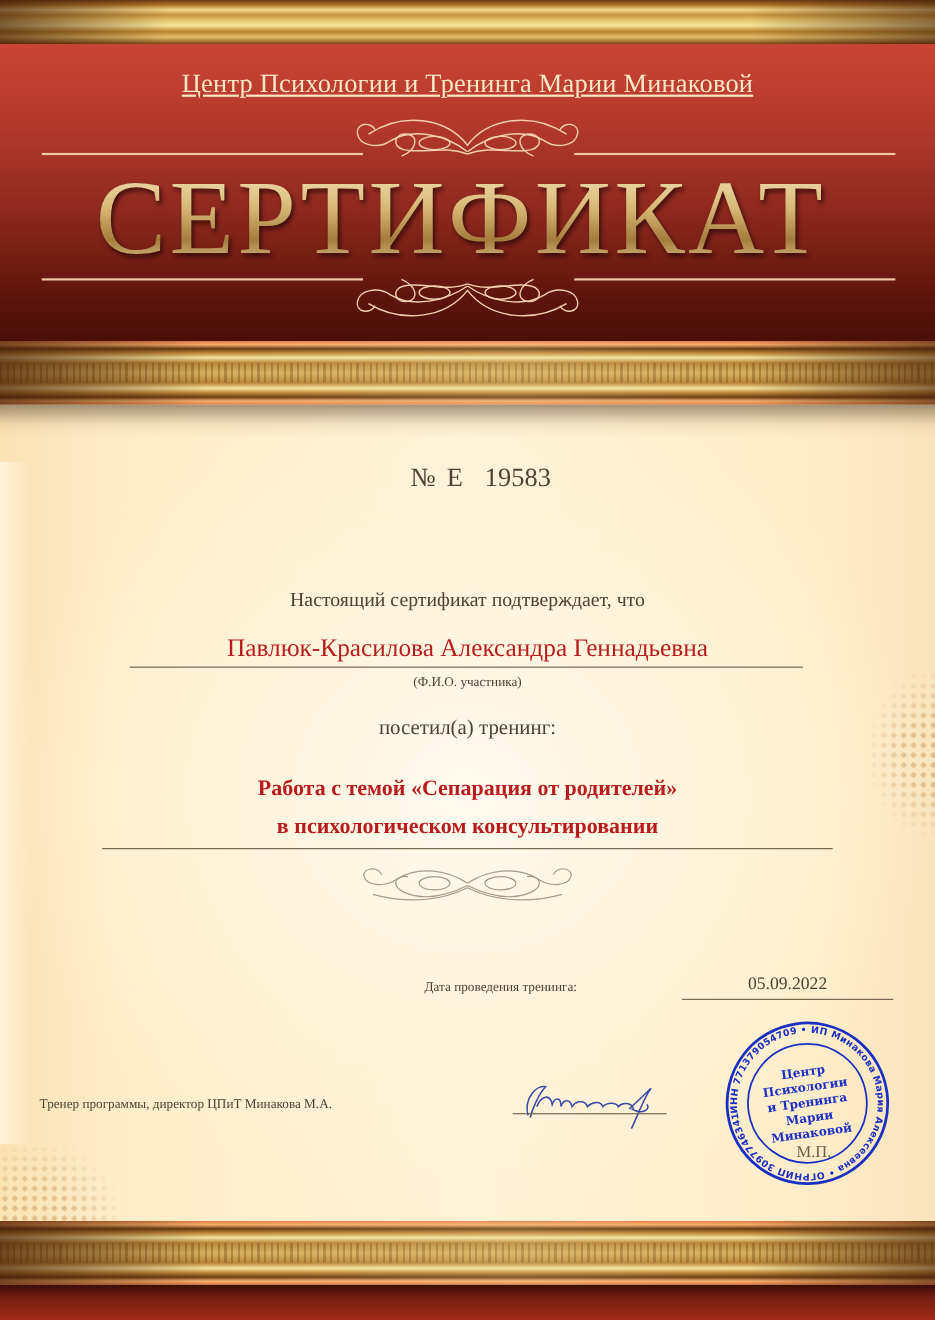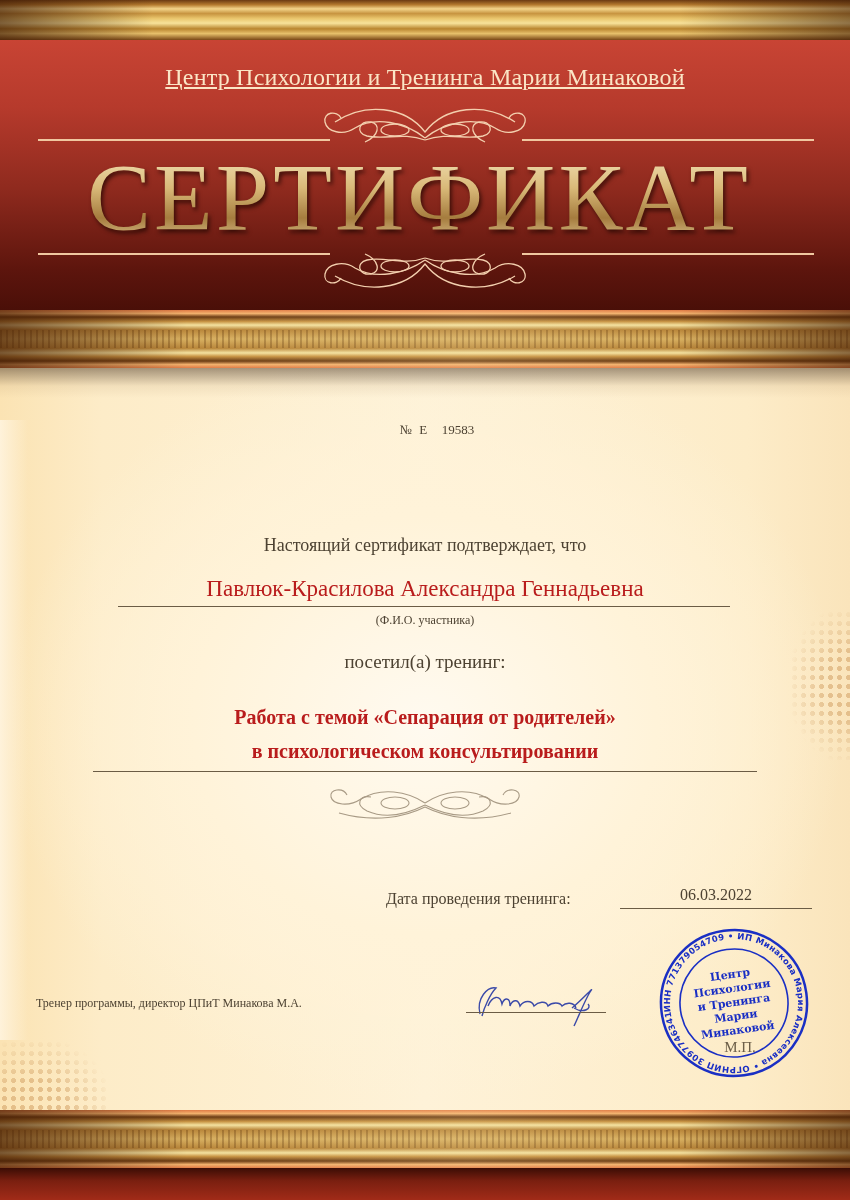--- a/index.html
+++ b/index.html
@@ -97,31 +97,31 @@
     background-size: 9px 9px;
   }
   .dots-right { left: 790px; top: 610px; width: 60px; height: 150px;
     -webkit-mask-image: radial-gradient(ellipse at 100% 50%, #000 30%, transparent 75%);
             mask-image: radial-gradient(ellipse at 100% 50%, #000 30%, transparent 75%); }
   .dots-left { left: 0; top: 1040px; width: 110px; height: 70px;
     -webkit-mask-image: radial-gradient(ellipse at 30% 100%, #000 30%, transparent 75%);
             mask-image: radial-gradient(ellipse at 30% 100%, #000 30%, transparent 75%); }
 
   .text { position: absolute; color: #4d4232; }
-  .cert-number { left: 0; right: 0; top: 422px; text-align: center; font-size: 13px; word-spacing: 4px; padding-left: 24px; }
+  .cert-number { left: 0; right: 0; top: 422px; text-align: center; font-size: 24px; word-spacing: 4px; padding-left: 24px; }
   .confirm { left: 0; right: 0; top: 535px; text-align: center; font-size: 18px; }
   .participant { left: 0; right: 0; top: 576px; text-align: center; font-size: 23px; color: #b91c1c; }
   .line { position: absolute; height: 1px; background: #6b5c45; }
   .line-name { left: 118px; top: 606px; width: 612px; }
   .caption { left: 0; right: 0; top: 613px; text-align: center; font-size: 12px; }
   .attended { left: 0; right: 0; top: 651px; text-align: center; font-size: 19px; }
   .training { left: 0; right: 0; top: 700px; text-align: center; font-size: 20px; font-weight: bold; line-height: 34px; color: #b91c1c; }
   .line-training { left: 93px; top: 771px; width: 664px; }
   .fl-mid { left: 315px; top: 783px; width: 220px; height: 40px; }
-  .date-label { left: 386px; top: 890px; font-size: 16px; }
+  .date-label { left: 386px; top: 890px; font-size: 12px; }
   .date-value { left: 620px; top: 886px; width: 192px; text-align: center; font-size: 16px; }
   .line-date { left: 620px; top: 908px; width: 192px; }
   .trainer { left: 36px; top: 996px; font-size: 12px; }
   .signature { position: absolute; left: 466px; top: 978px; width: 142px; height: 50px; }
   .line-sign { left: 466px; top: 1012px; width: 140px; }
   .stamp { position: absolute; left: 640px; top: 928px; width: 188px; height: 150px; }
 </style>
 </head>
 <body>
 
@@ -185,21 +185,21 @@
     <path d="M110 20 C128 8,154 4,174 16 C186 24,202 22,204 14 C206 6,192 4,188 12"></path>
     <path d="M110 22 C90 32,70 36,52 28 C40 22,44 12,56 14"></path>
     <path d="M110 22 C130 32,150 36,168 28 C180 22,176 12,164 14"></path>
     <ellipse cx="80" cy="20" rx="14" ry="6"></ellipse>
     <ellipse cx="140" cy="20" rx="14" ry="6"></ellipse>
     <path d="M24 30 C60 40,90 34,110 24 C130 34,160 40,196 30"></path>
   </g>
 </svg>
 
 <div class="text date-label">Дата проведения тренинга:</div>
-<div class="text date-value">06.03.2022</div>
+<div class="text date-value">05.09.2022</div>
 <div class="line line-date"></div>
 
 <div class="text trainer">Тренер программы, директор ЦПиТ Минакова М.А.</div>
 <svg class="signature" viewBox="0 0 142 50">
   <g fill="none" stroke="#3b4aa8" stroke-width="1.4">
     <path d="M14 36 C10 20,22 8,30 10 C24 16,18 30,16 38"></path>
     <path d="M22 28 C26 18,34 16,36 26 C38 20,44 18,44 28 C46 22,52 20,54 28 C58 22,66 22,68 28 C72 24,80 22,82 28 C86 24,94 24,96 28 C100 24,108 24,110 30"></path>
     <path d="M106 30 C118 20,130 6,124 14 C118 24,112 40,108 48"></path>
     <path d="M108 30 C118 36,126 30,122 26"></path>
   </g>

